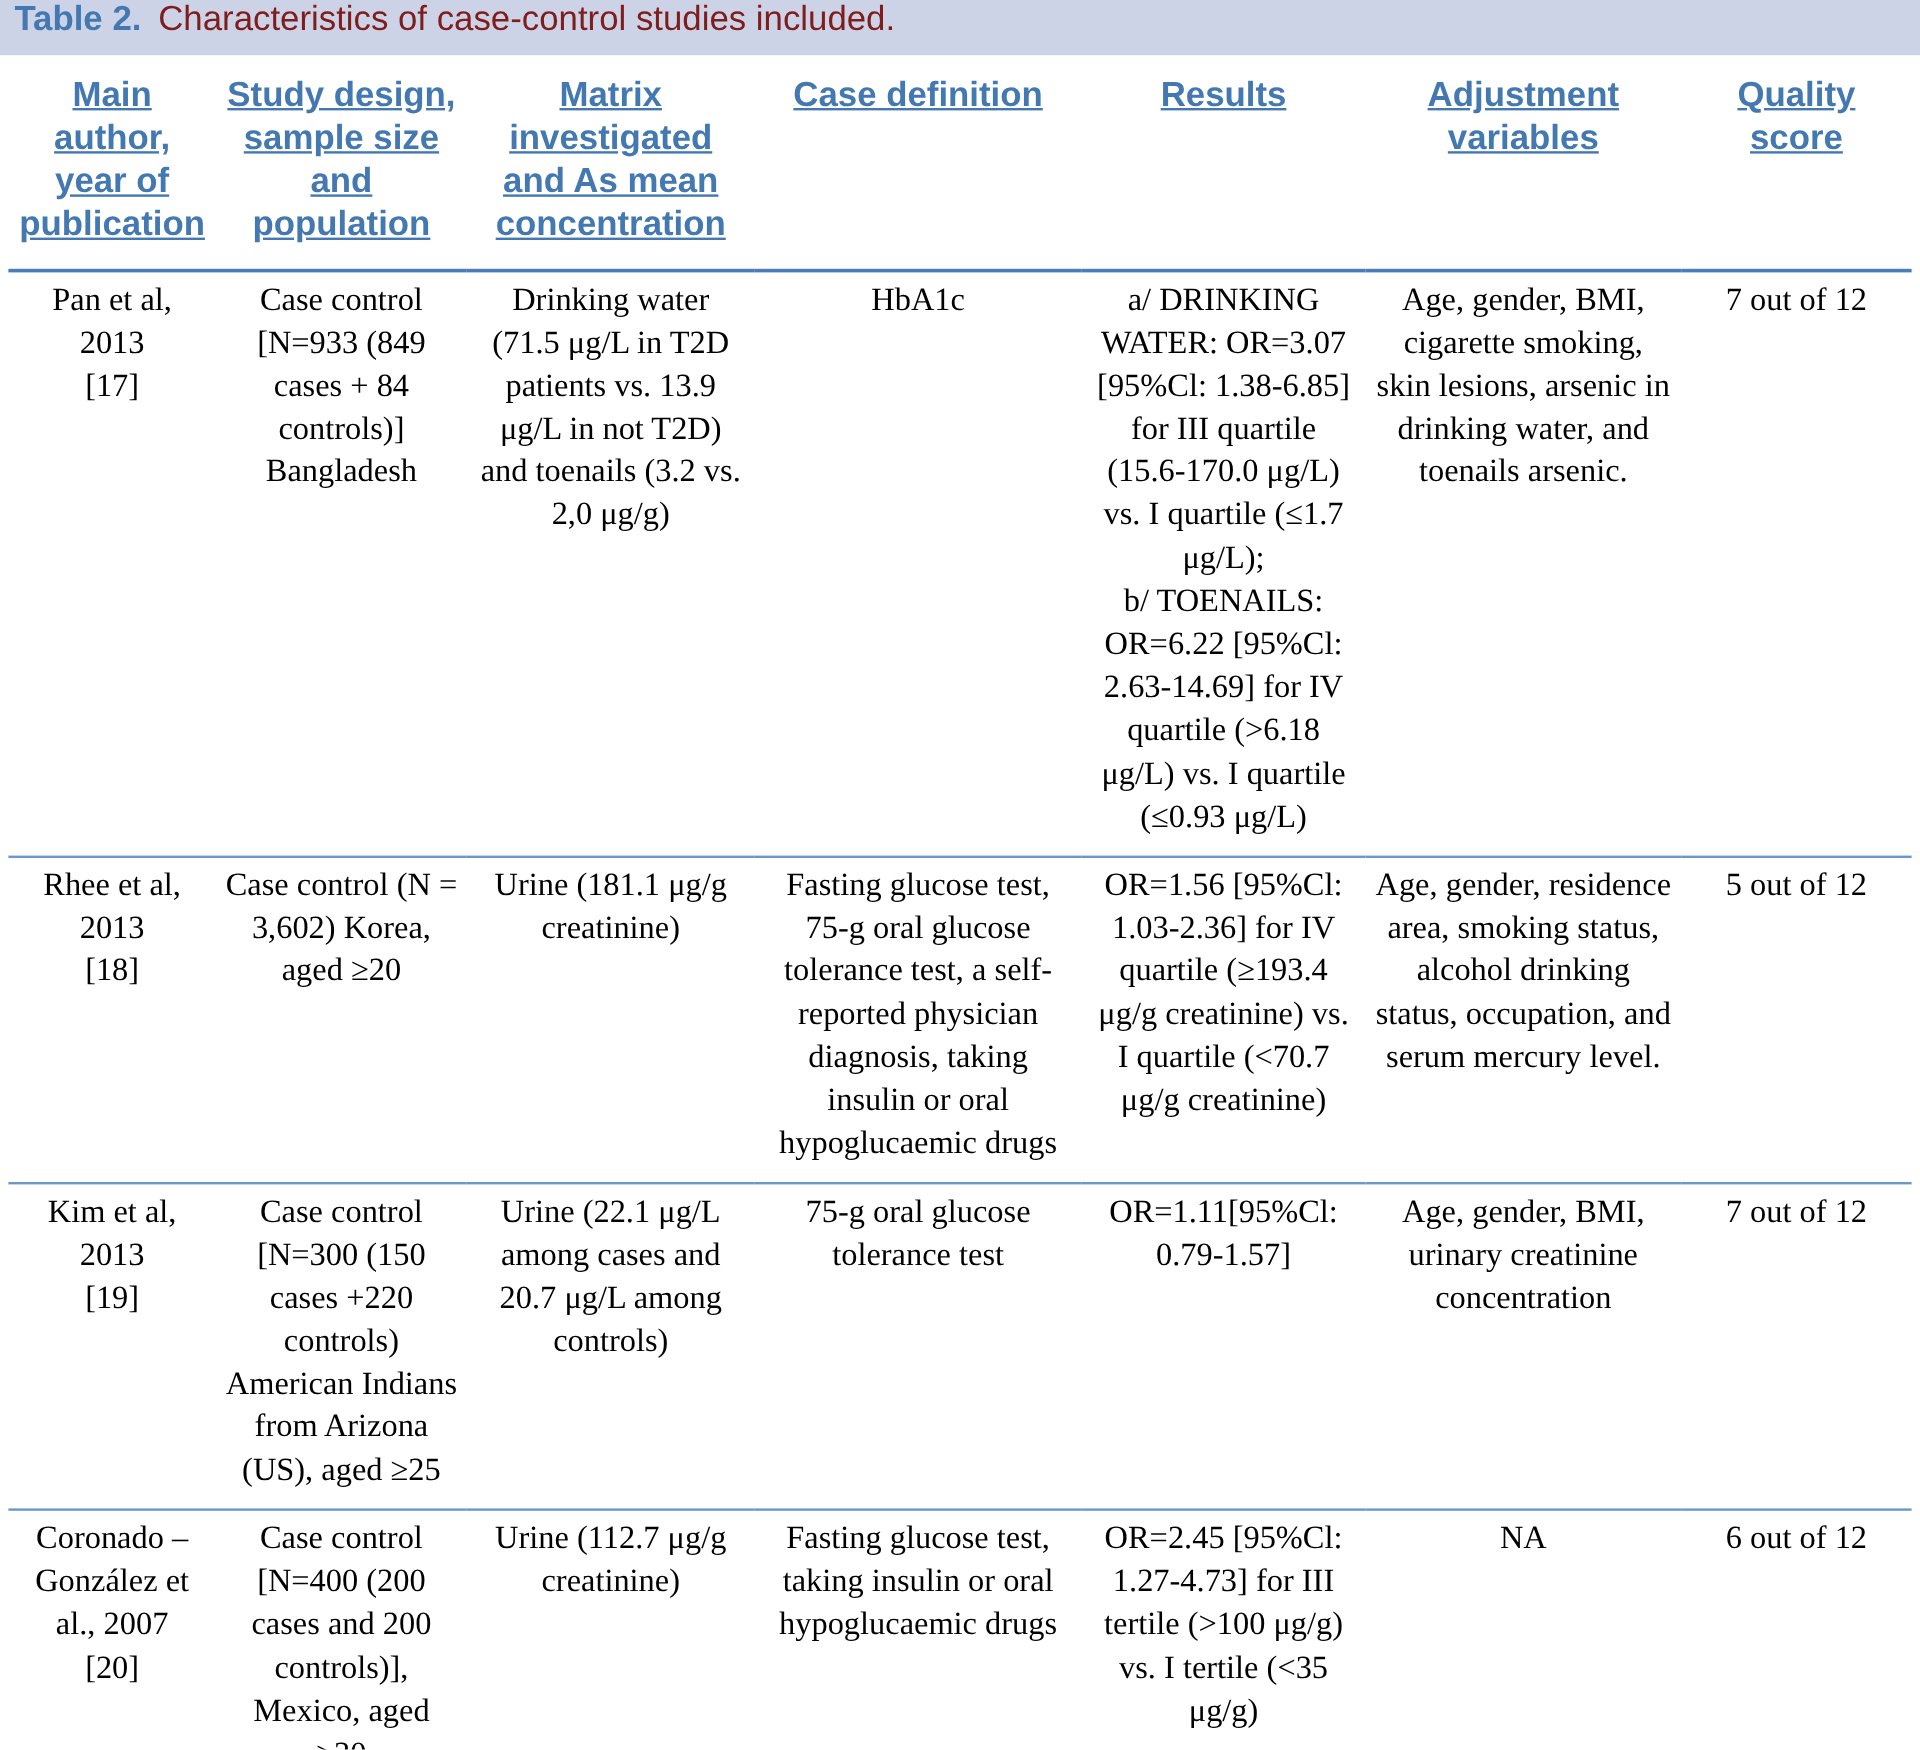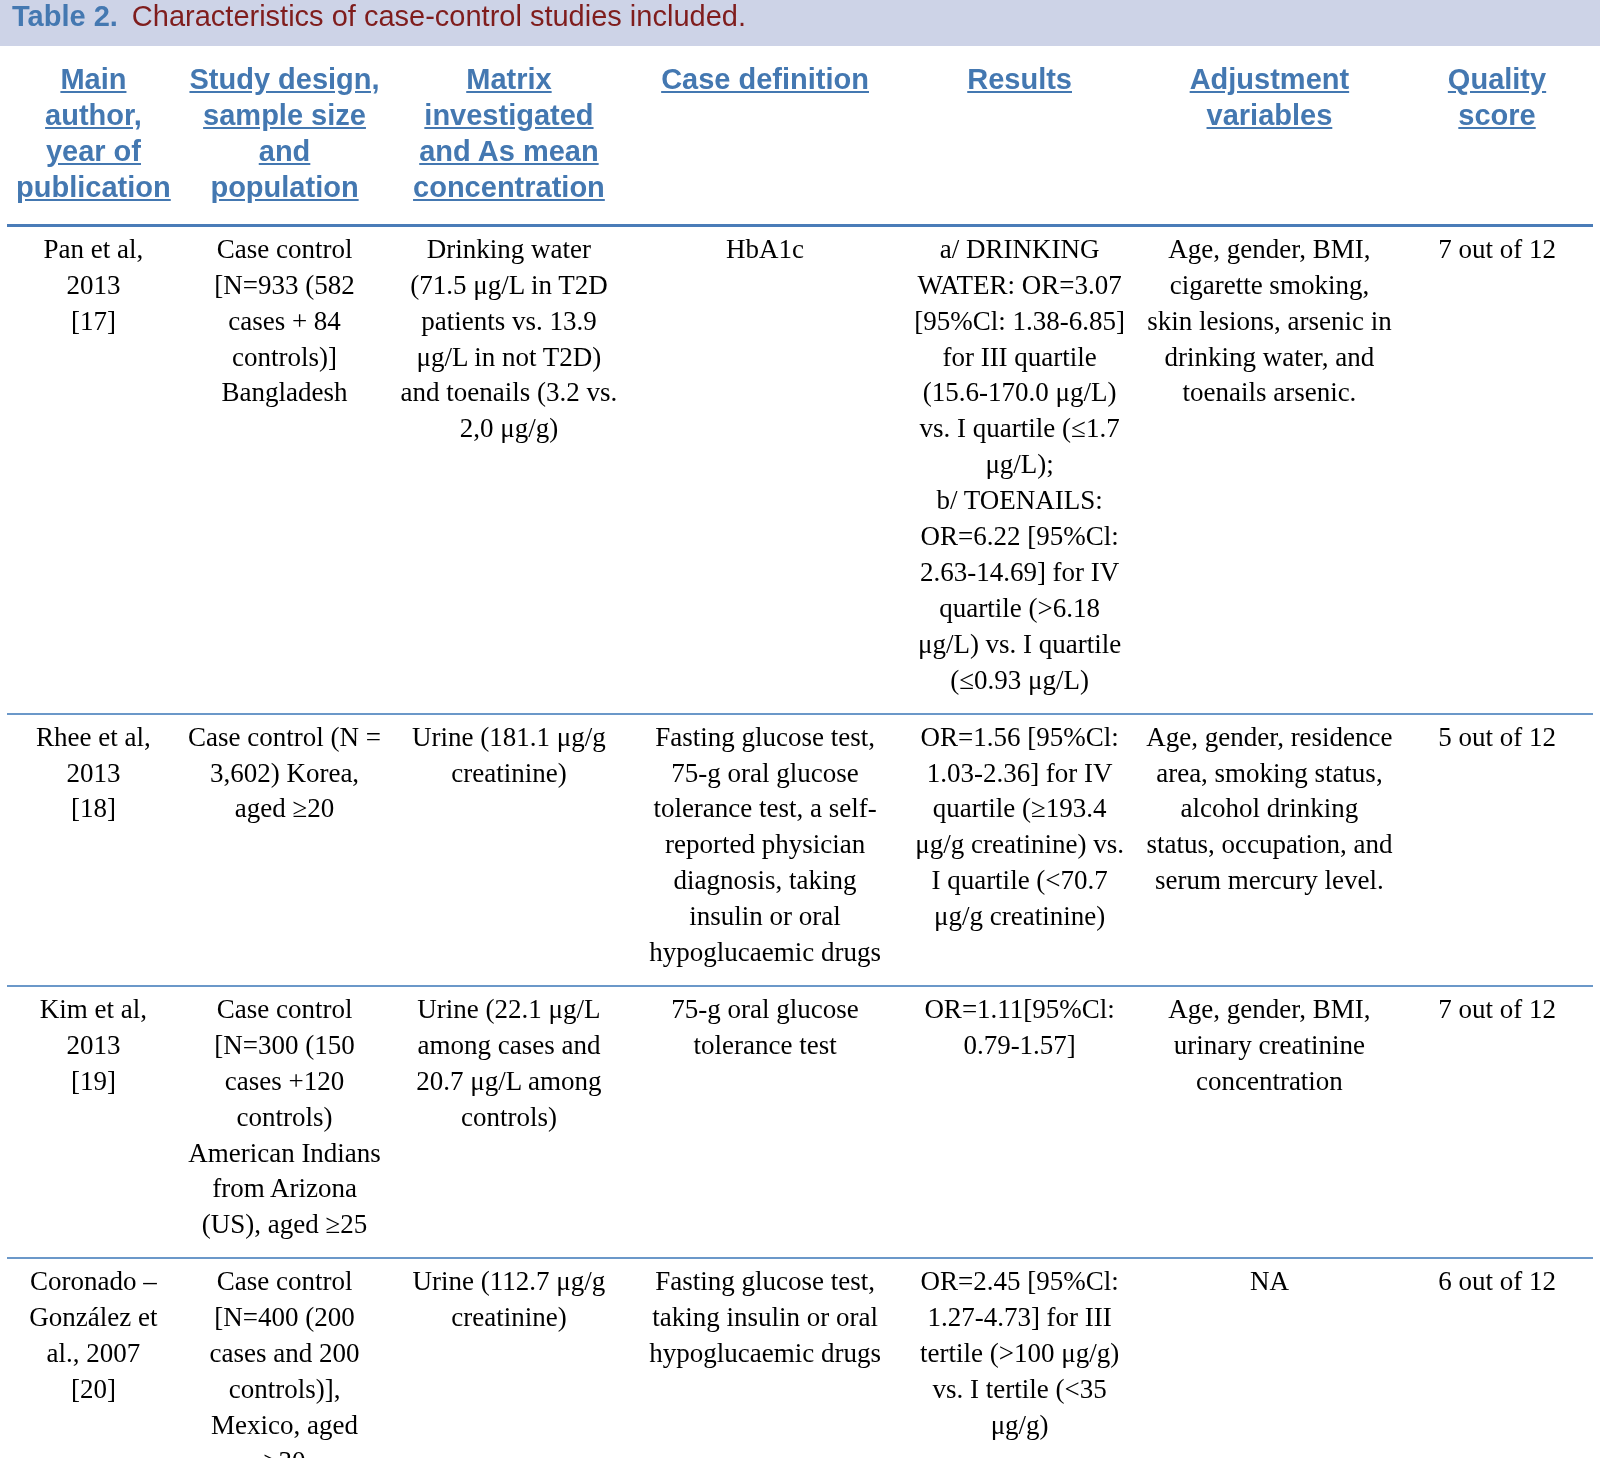--- a/index.html
+++ b/index.html
@@ -87,21 +87,21 @@
       <th>Results</th>
       <th>Adjustment variables</th>
       <th>Quality score</th>
     </tr>
   </thead>
   <tbody>
     <tr>
       <td>Pan et al,
 2013
 [17]</td>
-      <td>Case control [N=933 (582 cases + 84 controls)] Bangladesh</td>
+      <td>Case control [N=933 (849 cases + 84 controls)] Bangladesh</td>
       <td>Drinking water (71.5 μg/L in T2D patients vs. 13.9 μg/L in not T2D) and toenails (3.2 vs. 2,0 μg/g)</td>
       <td>HbA1c</td>
       <td>a/ DRINKING WATER: OR=3.07 [95%Cl: 1.38-6.85] for III quartile (15.6-170.0 μg/L) vs. I quartile (≤1.7 μg/L);
 b/ TOENAILS: OR=6.22 [95%Cl: 2.63-14.69] for IV quartile (&gt;6.18 μg/L) vs. I quartile (≤0.93 μg/L)</td>
       <td>Age, gender, BMI, cigarette smoking, skin lesions, arsenic in drinking water, and toenails arsenic.</td>
       <td>7 out of 12</td>
     </tr>
     <tr>
       <td>Rhee et al,
 2013
@@ -110,21 +110,21 @@
       <td>Urine (181.1 μg/g creatinine)</td>
       <td>Fasting glucose test, 75-g oral glucose tolerance test, a self-reported physician diagnosis, taking insulin or oral hypoglucaemic drugs</td>
       <td>OR=1.56 [95%Cl: 1.03-2.36] for IV quartile (≥193.4 μg/g creatinine) vs. I quartile (&lt;70.7 μg/g creatinine)</td>
       <td>Age, gender, residence area, smoking status, alcohol drinking status, occupation, and serum mercury level.</td>
       <td>5 out of 12</td>
     </tr>
     <tr>
       <td>Kim et al,
 2013
 [19]</td>
-      <td>Case control [N=300 (150 cases +120 controls) American Indians from Arizona (US), aged ≥25</td>
+      <td>Case control [N=300 (150 cases +220 controls) American Indians from Arizona (US), aged ≥25</td>
       <td>Urine (22.1 μg/L among cases and 20.7 μg/L among controls)</td>
       <td>75-g oral glucose tolerance test</td>
       <td>OR=1.11[95%Cl: 0.79-1.57]</td>
       <td>Age, gender, BMI, urinary creatinine concentration</td>
       <td>7 out of 12</td>
     </tr>
     <tr>
       <td>Coronado –
 González et
 al., 2007

